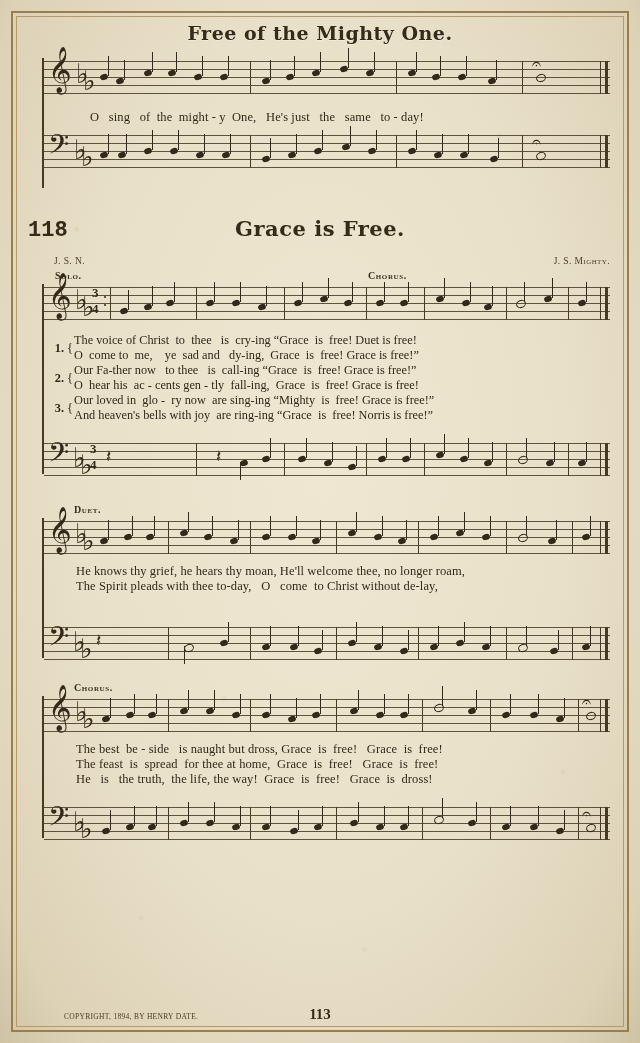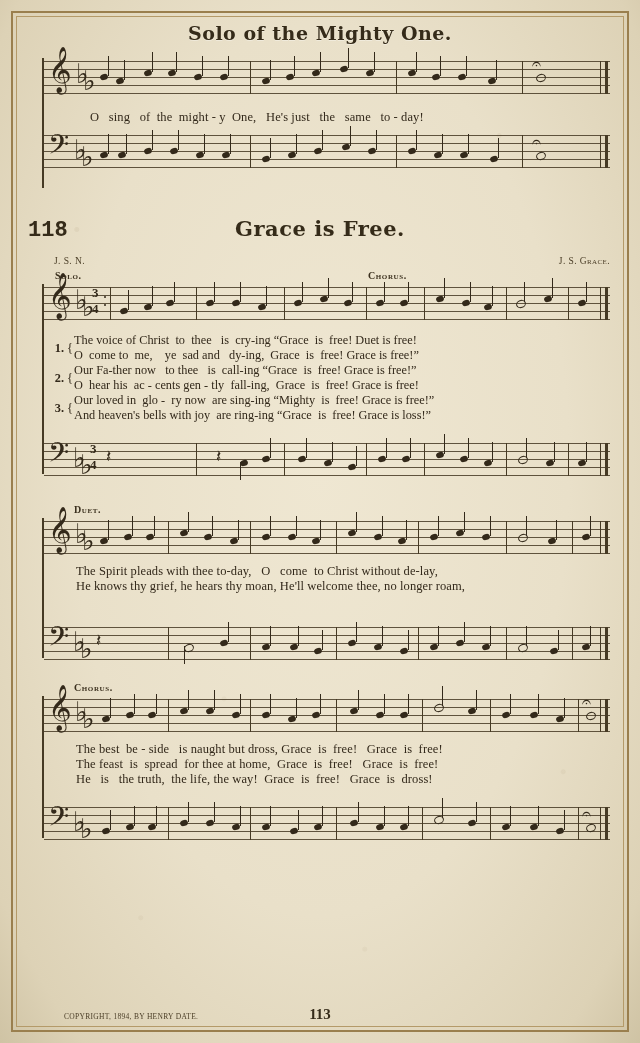--- a/index.html
+++ b/index.html
@@ -250,21 +250,21 @@
 </style>
 </head>
 <body>
 
 <div class="page">
   <div class="border-outer"></div>
   <div class="border-inner"></div>
 
   <div class="content">
 
-    <div class="song-title">Solo of the Mighty One.</div>
+    <div class="song-title">Free of the Mighty One.</div>
 
     <div class="block" style="height:148px;">
       <div class="sys-bracket" style="left:14px; top:8px; height:130px;"></div>
 
       <div class="staff" style="position:absolute; left:16px; right:2px; top:8px;">
         <div class="lines">
             <i></i>
             <i></i>
             <i></i>
             <i></i>
@@ -372,21 +372,21 @@
         <div class="barline thick" style="left:561px;"></div>
       </div>
     </div>
 
     <div class="block" style="height:40px; margin-top:16px;">
       <div class="hymn-number" style="top:4px;font-family:Liberation Mono, monospace;">118</div>
       <div class="song-title-2" style="padding-top:2px;">Grace is Free.</div>
     </div>
     <div class="credit-row">
       <div class="credit-left">J. S. N.</div>
-      <div class="credit-right">J. S. Grace.</div>
+      <div class="credit-right">J. S. Mighty.</div>
     </div>
 
     <div class="block" style="height:226px; margin-top:2px;">
       <div class="label-abs" style="left:27px; top:-2px;">Solo.</div>
       <div class="label-abs" style="left:340px; top:-2px;">Chorus.</div>
 
       <div class="sys-bracket" style="left:14px; top:12px; height:190px;"></div>
 
       <div class="staff" style="position:absolute; left:16px; right:2px; top:12px;">
         <div class="lines">
@@ -473,21 +473,21 @@
           </tr>
           <tr>
             <td>O  hear his  ac - cents gen - tly  fall-ing,  Grace  is  free! Grace is free!</td>
           </tr>
           <tr>
             <td class="vnum" rowspan="2">3.</td>
             <td class="vbrace" rowspan="2">{</td>
             <td>Our loved in  glo -  ry now  are sing-ing “Mighty  is  free! Grace is free!”</td>
           </tr>
           <tr>
-            <td>And heaven's bells with joy  are ring-ing “Grace  is  free! Grace is loss!”</td>
+            <td>And heaven's bells with joy  are ring-ing “Grace  is  free! Norris is free!”</td>
           </tr>
         </tbody>
           </table>
       </div>
 
       <div class="staff" style="position:absolute; left:16px; right:2px; top:168px;">
         <div class="lines">
             <i></i>
             <i></i>
             <i></i>
@@ -594,22 +594,22 @@
         <span class="note" style="left:504px; top:20px;"></span>
           <span class="stem" style="left:512px; top:2px; height:20px;"></span>
         <div class="barline" style="left:528px;"></div>
         <span class="note" style="left:538px; top:16px;"></span>
           <span class="stem" style="left:546px; top:-2px; height:20px;"></span>
         <div class="barline" style="left:556px;"></div>
         <div class="barline thick" style="left:561px;"></div>
       </div>
 
       <div style="position:absolute; left:48px; top:56px;">
+        <div class="lyric-line">He knows thy grief, he hears thy moan, He'll welcome thee, no longer roam,</div>
         <div class="lyric-line">The Spirit pleads with thee to-day,   O   come  to Christ without de-lay,</div>
-        <div class="lyric-line">He knows thy grief, he hears thy moan, He'll welcome thee, no longer roam,</div>
       </div>
 
       <div class="staff" style="position:absolute; left:16px; right:2px; top:116px;">
         <div class="lines">
             <i></i>
             <i></i>
             <i></i>
             <i></i>
             <i></i>
           </div>

